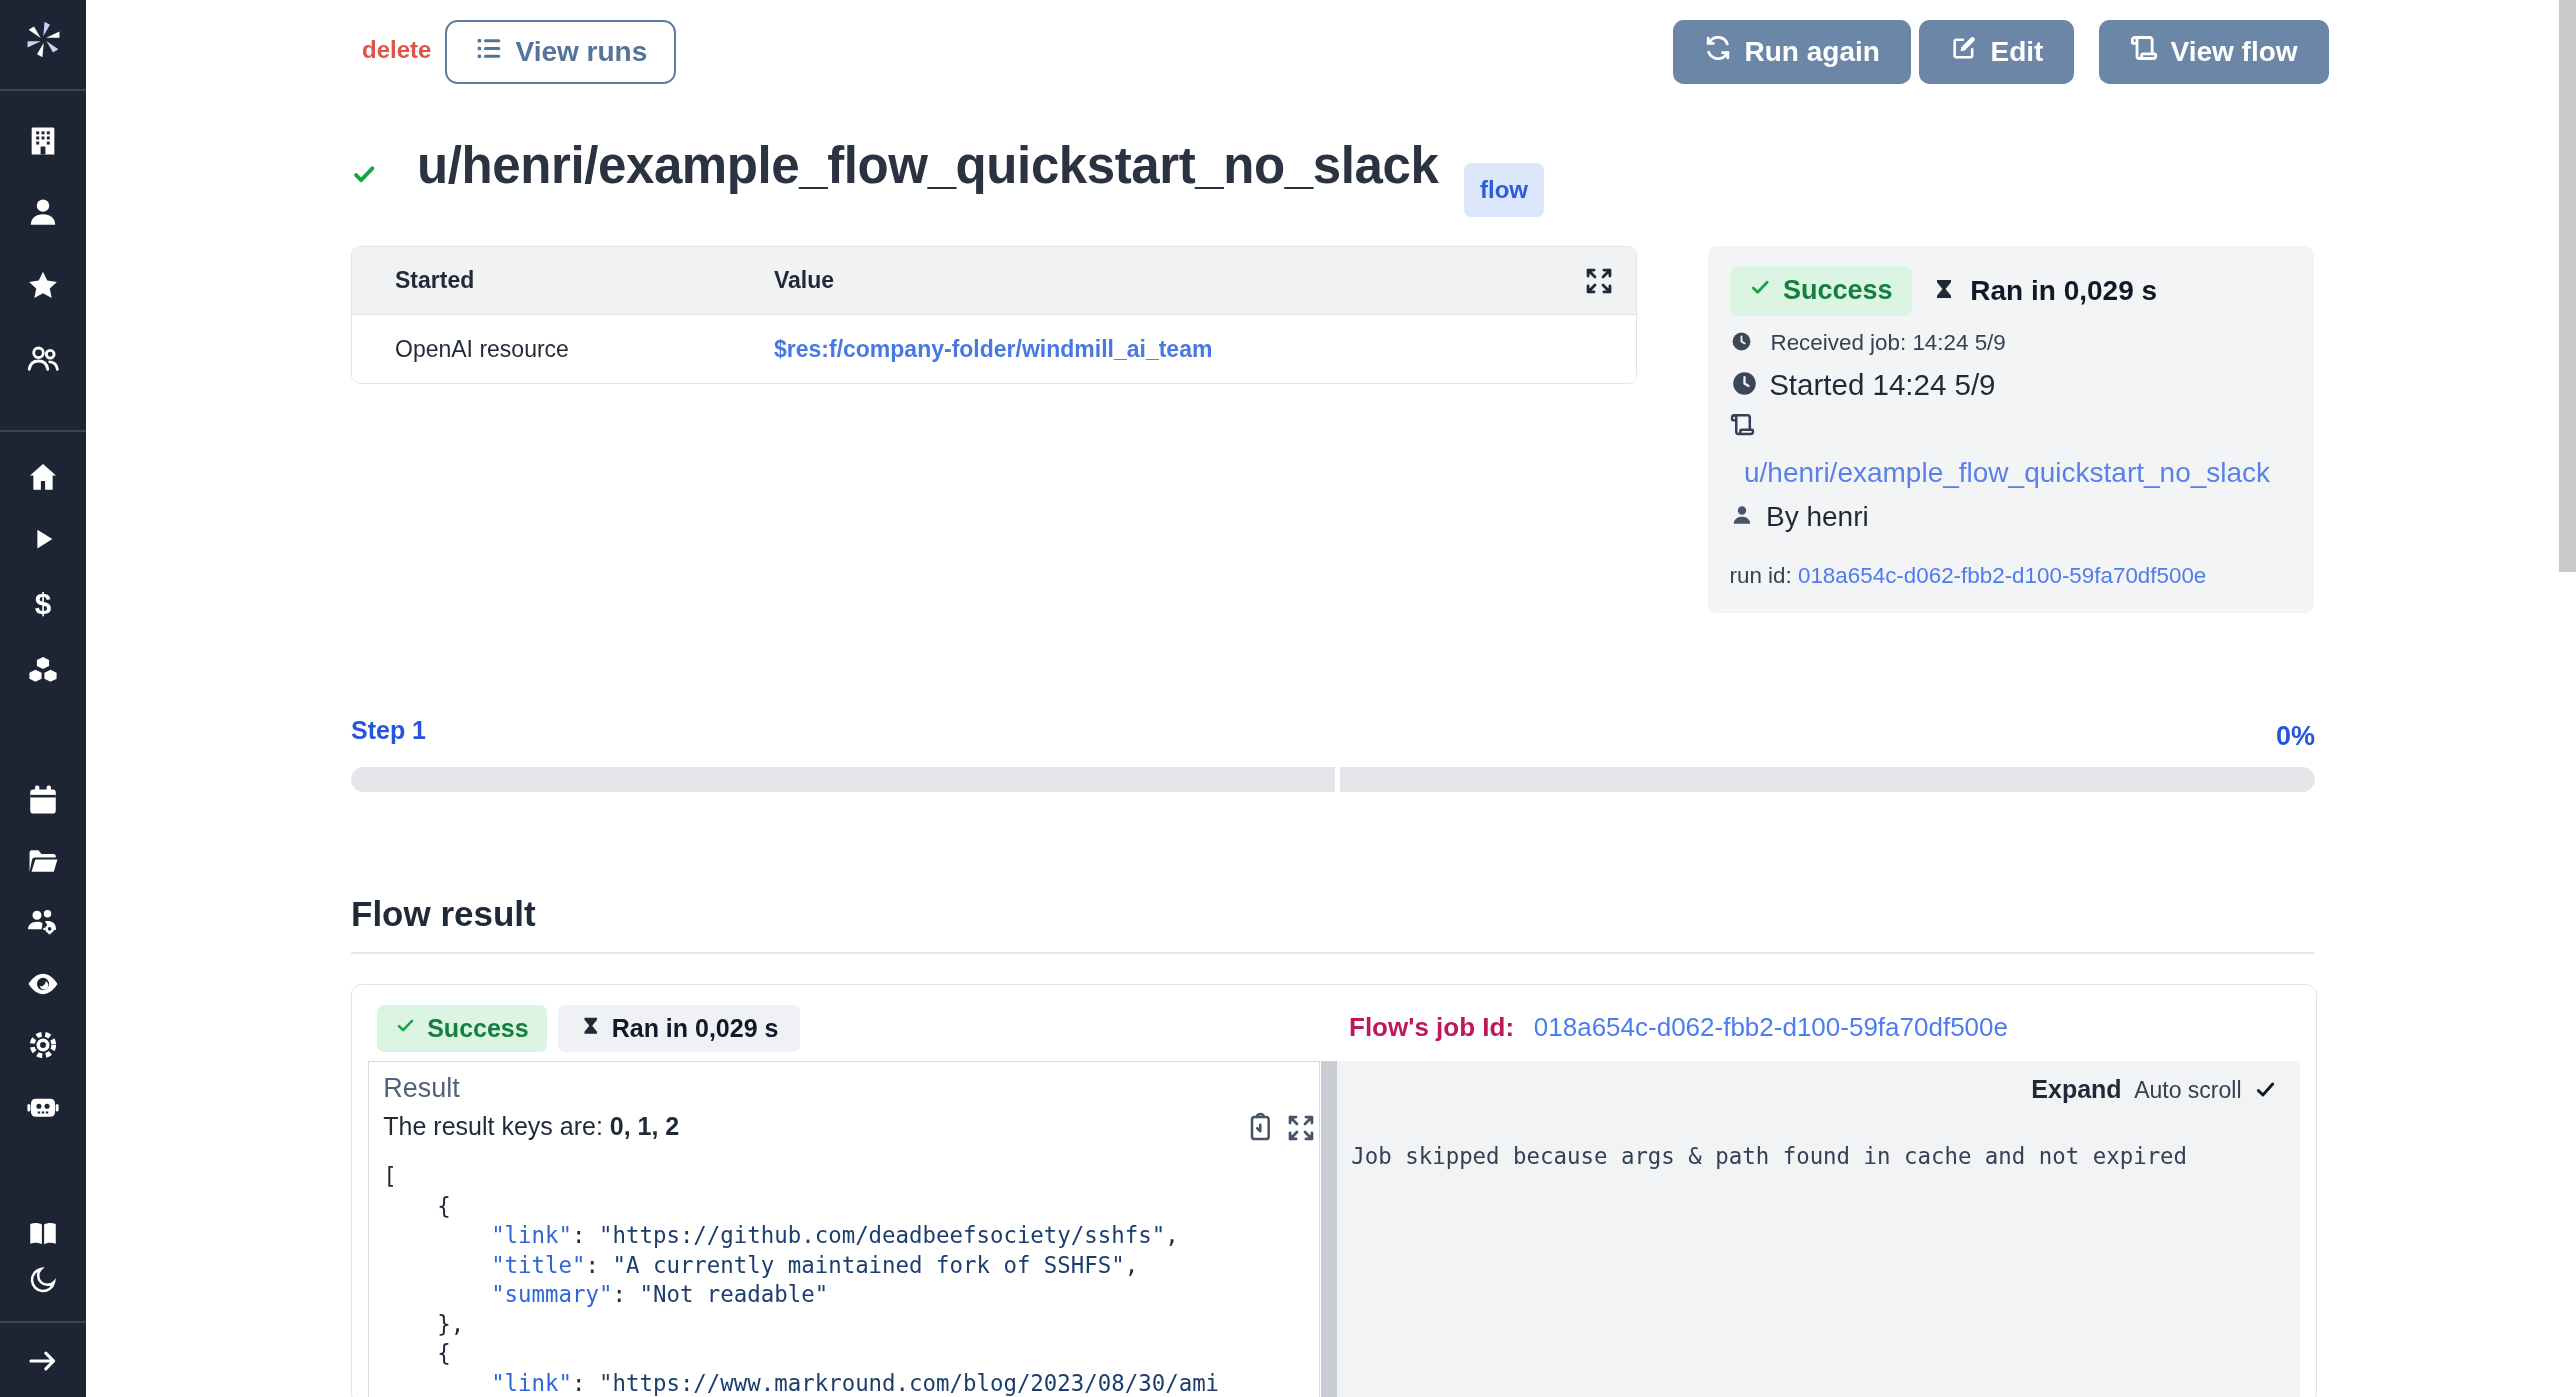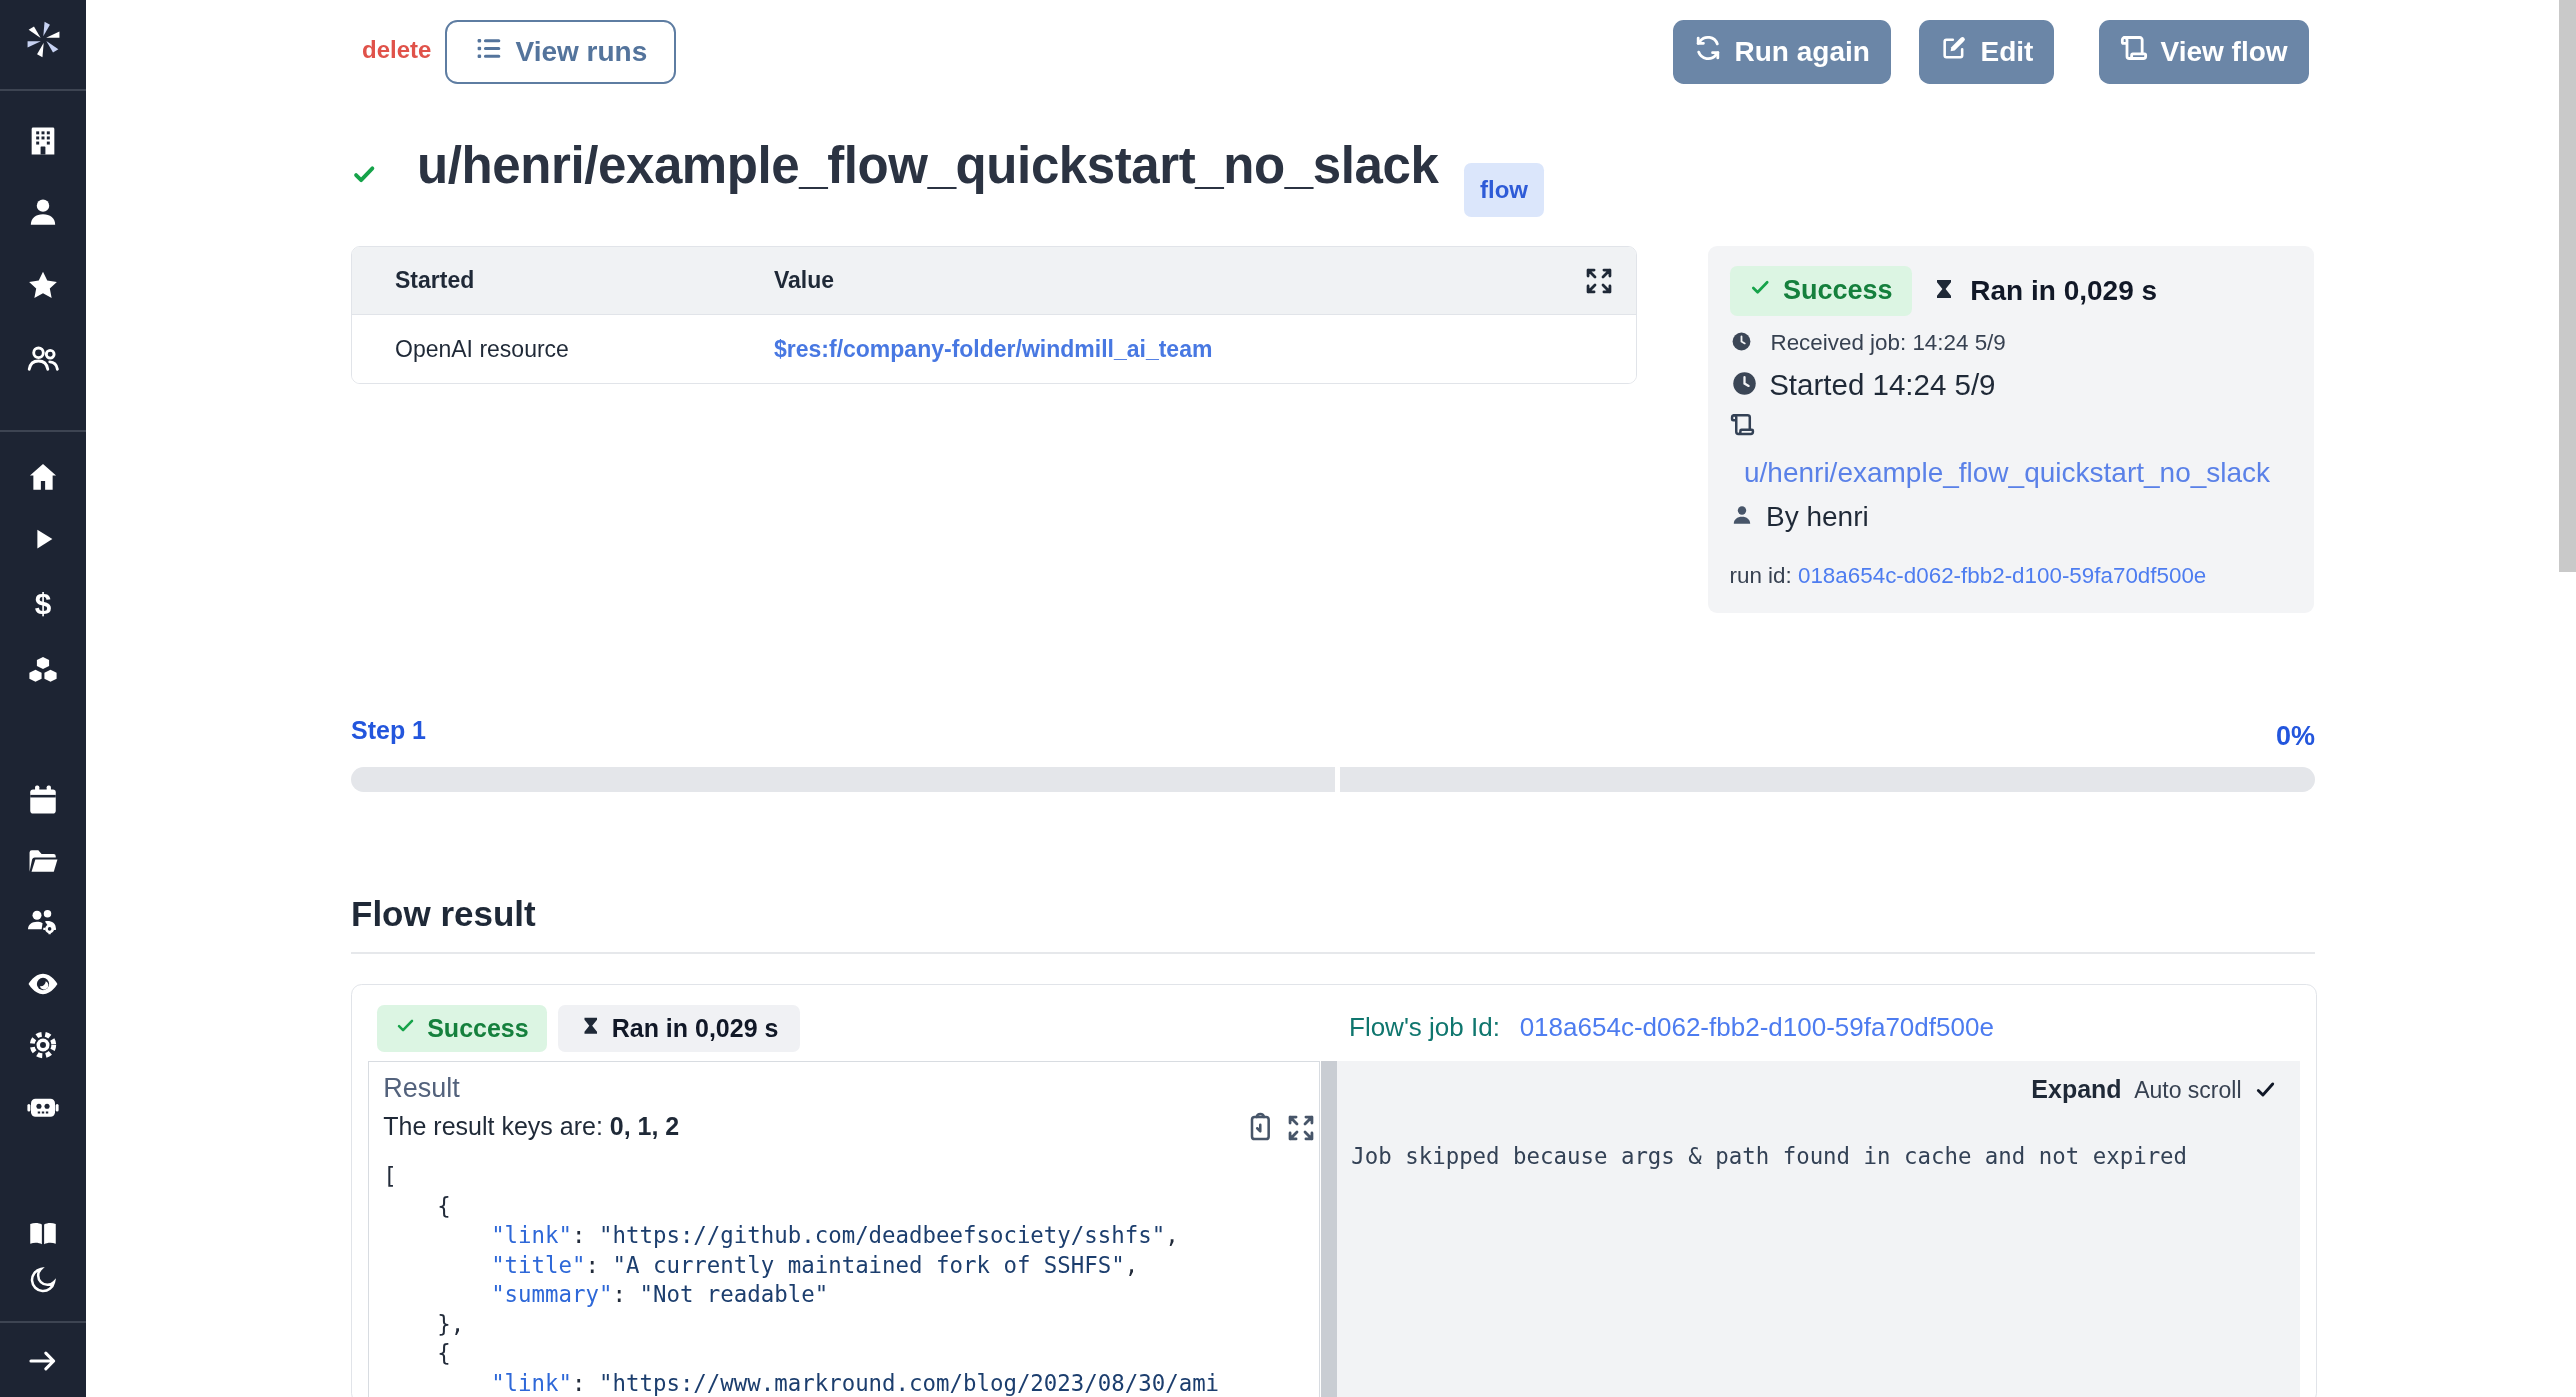--- a/index.html
+++ b/index.html
@@ -10,21 +10,21 @@
   
   .sidebar { position:absolute; left:0; top:0; width:86px; height:1397px; background:#1d2433; }
   .sb-icon { position:absolute; left:0; width:86px; display:flex; justify-content:center; align-items:center; cursor:pointer; }
   .sb-icon svg { display:block; }
   .sb-div { position:absolute; left:0; width:86px; height:1.8px; background:#3d4452; }
 
   
   .delete-link { position:absolute; left:362px; top:36px; color:#e0524a; font-weight:700; font-size:24px; cursor:pointer; }
   .btn { position:absolute; display:flex; align-items:center; gap:12.5px; height:64px; border-radius:10.7px; font-weight:700; font-size:28px; cursor:pointer; font-family:inherit; }
   .btn-outline { border:2.7px solid #5e7da2; color:#54749c; background:#ffffff; border-radius:12.5px; padding:0 27px; }
-  .btn-solid { background:#6b86a7; color:#ffffff; border:none; padding:0 21px; }
+  .btn-solid { background:#6b86a7; color:#ffffff; border:none; padding:0 31px; }
 
   
   .title-check { position:absolute; left:351px; top:161px; color:#16a34a; }
   .page-title { position:absolute; left:417px; top:136px; font-size:51px; font-weight:800; color:#2b3342; letter-spacing:-0.4px; }
   .flow-badge { position:absolute; left:1464px; top:163px; height:54px; display:flex; align-items:center; padding:0 16px; background:#dbe6fb; color:#2e5bd7; font-size:24px; font-weight:600; border-radius:7.2px; }
 
   
   .args-table { position:absolute; left:351px; top:246px; width:1286px; border:1.8px solid #e1e4e9; border-radius:9px; overflow:hidden; background:#fff; }
   .args-head { position:relative; display:flex; align-items:center; height:68px; background:#f0f2f4; border-bottom:1.8px solid #e1e4e9; font-size:23px; font-weight:600; color:#1f2937; }
   .args-head .c1, .args-row .c1 { width:422px; padding-left:43px; }
@@ -363,21 +363,21 @@
           </svg></span>
       <span>Success</span>
     </div>
     <div class="chip-gray" style="position:absolute;left:206px;top:19.7px;height:47px;padding:0 21.5px;font-size:25px">
       <span style="color:#1f2937"><svg width="21.5" height="21.5" viewBox="0 0 24 24">
             <path fill="currentColor" d="M5 3h14v2.2L13.6 12 19 18.8V21H5v-2.2L10.4 12 5 5.2z"></path>
           </svg></span>
       <span>Ran in 0,029 s</span>
     </div>
     <div style="position:absolute;left:997px;top:27px;font-size:26px">
-      <span style="font-weight:400;color:#0f766e">Flow's job Id:</span>
+      <span style="font-weight:700;color:#be185d">Flow's job Id:</span>
       <span class="id-link" style="margin-left:12.5px">018a654c-d062-fbb2-d100-59fa70df500e</span>
     </div>
 
     <div class="result-panel">
       <div class="result-title">Result</div>
       <div class="result-keys">
         <span>The result keys are: </span><span style="font-weight:700">0, 1, 2</span>
       </div>
       <span class="icon-btn" style="left:875px;top:50px"><svg width="32" height="32" viewBox="0 0 24 24">
             <g fill="none" stroke="currentColor" stroke-width="1.9" stroke-linecap="round" stroke-linejoin="round">

